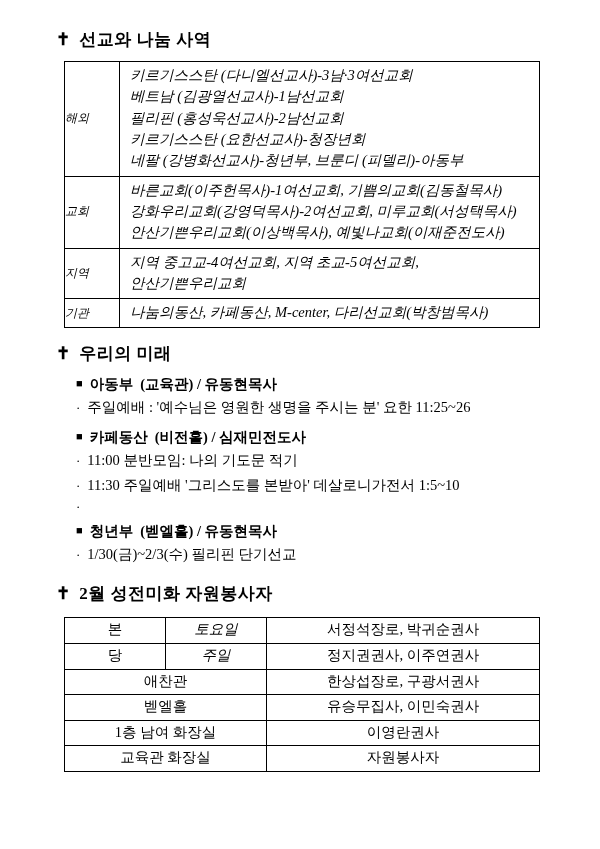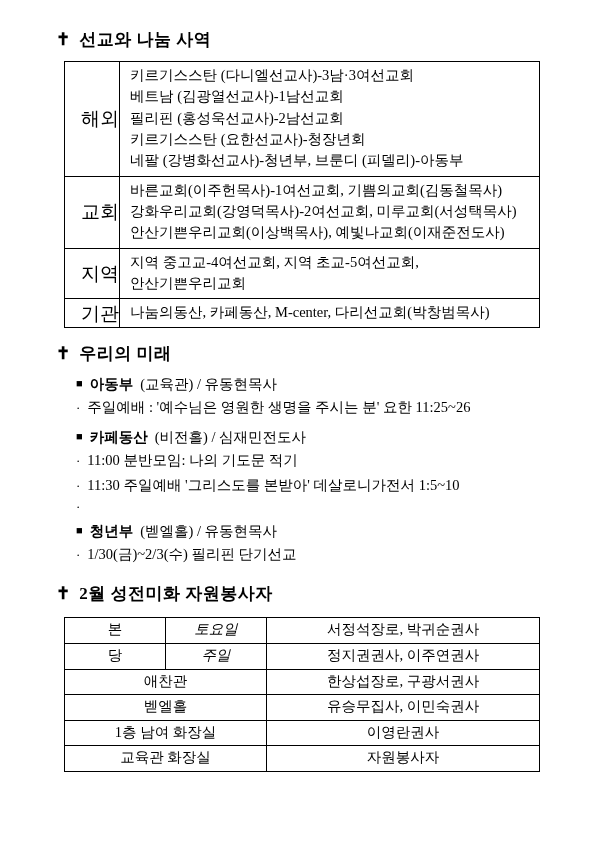--- a/index.html
+++ b/index.html
@@ -47,25 +47,26 @@
   }
   .mission-table {
     width: 476px;
     margin: 0 0 0 30px;
     border: 1.4px solid #000;
   }
   .mission-table td {
     border: 1px solid #000;
     padding: 0;
     vertical-align: middle;
+    font-style: italic;
   }
   .mission-table td.label {
     width: 54px;
-    text-align: right;
-    font-size: 19px;
+    text-align: left;
+    font-size: 12px;
     line-height: 1.45;
   }
   .mission-table td.body {
     padding: 3px 6px 4px 10px;
     font-size: 14.5px;
     line-height: 1.47;
   }
   .mission-table td.body div {
     white-space: nowrap;
   }
@@ -82,21 +83,21 @@
     font-size: 14.5px;
     font-weight: 700;
   }
   .sq {
     font-size: 11px;
     line-height: 1;
     position: relative;
     top: -2px;
   }
   .sub-head .sub-rest {
-    font-weight: 400;
+    font-weight: 700;
   }
   .bullet-line {
     display: flex;
     align-items: baseline;
     gap: 7px;
     margin: 3px 0 3px 12px;
     font-size: 14.5px;
     line-height: 1.5;
   }
   .dot {

